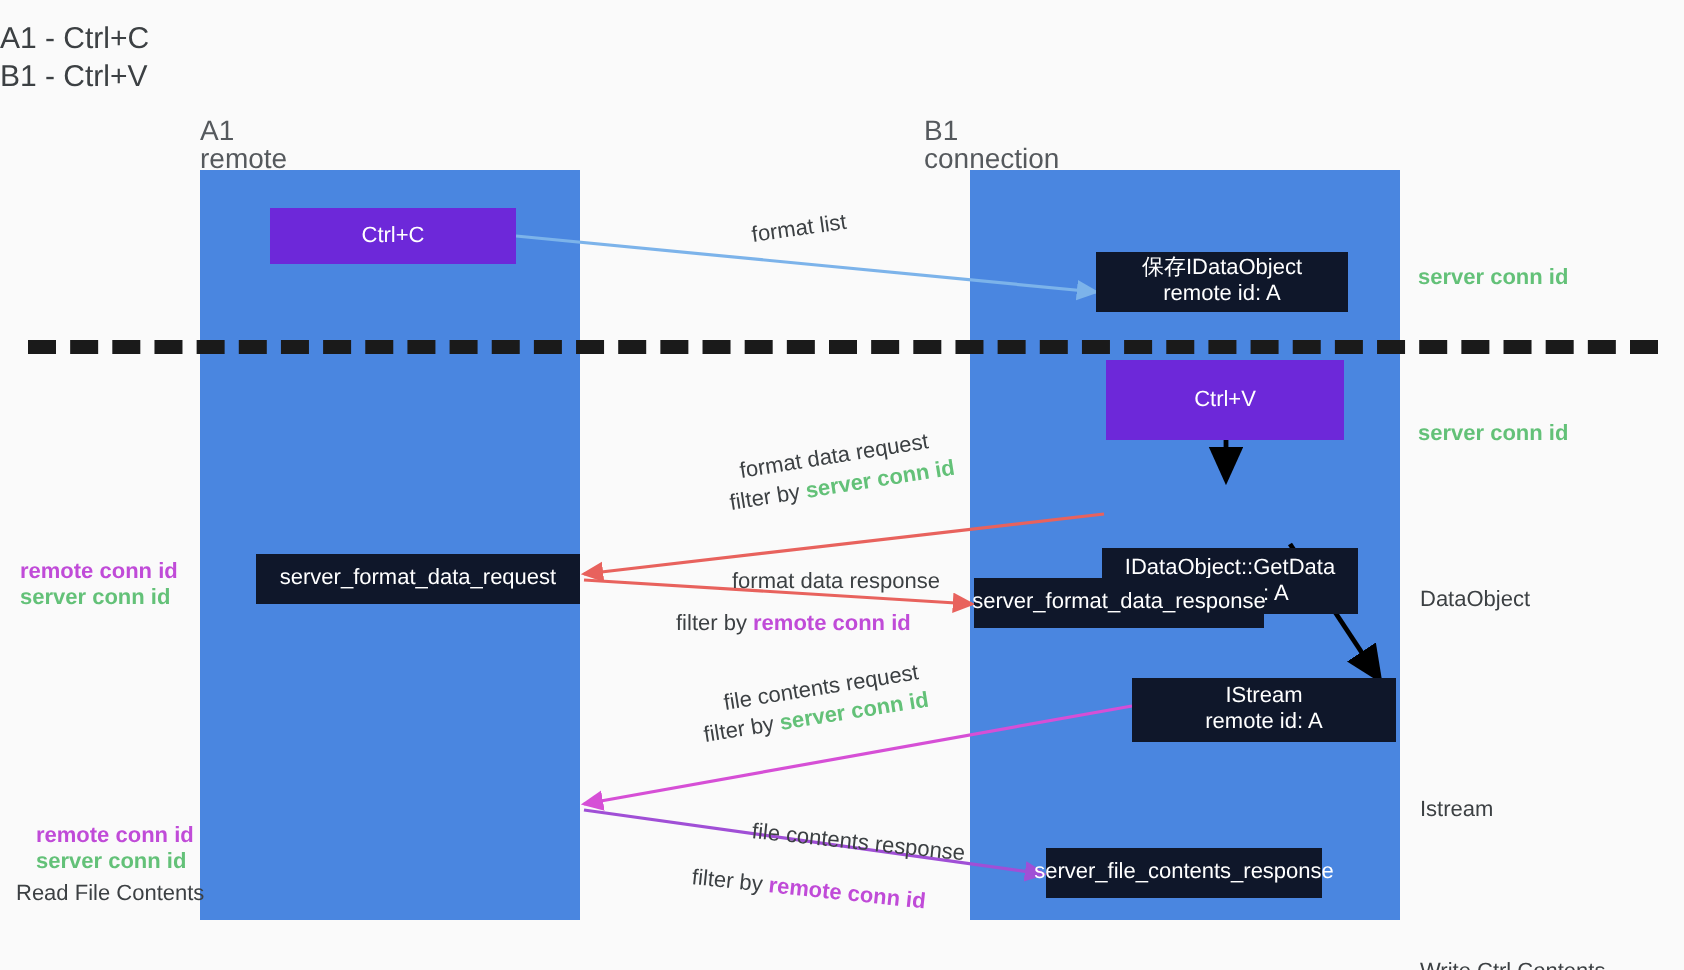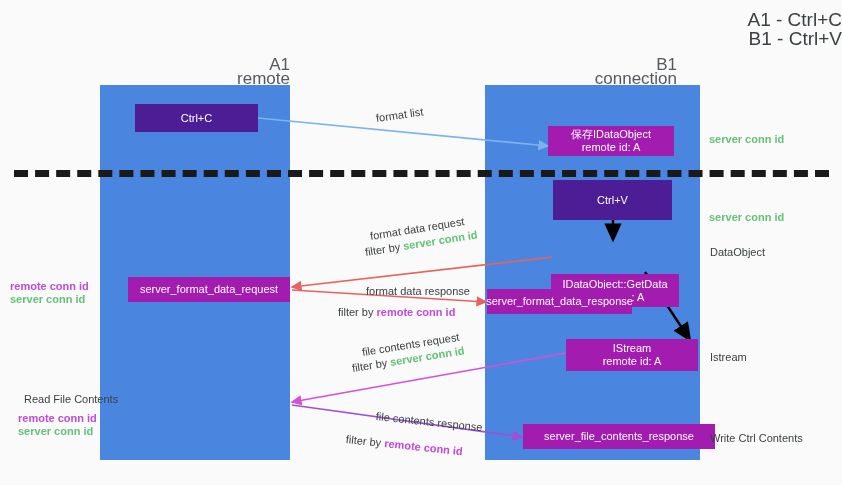--- a/index.html
+++ b/index.html
@@ -20,31 +20,31 @@
     inset: 0;
     width: 842px;
     height: 485px;
   }
   
   .title {
     position: absolute;
     left: 0;
     top: 10px;
     width: 842px;
-    text-align: right;
-    font-size: 19px;
+    text-align: left;
+    font-size: 15px;
     line-height: 19px;
     color: #3c4043;
     white-space: pre-line;
   }
   
   .col-head {
     position: absolute;
-    text-align: right;
-    font-size: 17px;
+    text-align: left;
+    font-size: 14px;
     line-height: 14px;
     color: #55595d;
     white-space: pre-line;
   }
   .col-head.a1 { left: 100px; top: 58px; width: 190px; }
   .col-head.b1 { left: 462px; top: 58px; width: 215px; }
 
   
   .lane {
     position: absolute;
@@ -73,31 +73,31 @@
     flex-direction: column;
     align-items: center;
     justify-content: center;
     text-align: center;
     color: #ffffff;
     font-size: 11px;
     line-height: 13px;
     white-space: pre-line;
     padding: 2px 4px;
   }
-  .node.green { background: #4c1d95; }
-  .node.orange { background: #a21caf; }
+  .node.green { background: #6d28d9; }
+  .node.orange { background: #0f172a; }
 
   
   .annot {
     position: absolute;
     font-size: 11px;
     line-height: 14px;
     white-space: pre-line;
   }
-  .annot.plain { color: #3c4043; }
+  .annot.plain { color: #3c4043; margin-top: 48px; }
   .annot.bold  { font-weight: bold; }
   .green-txt  { color: #63c178; }
   .purple-txt { color: #c04bd8; }
 
   
   .flow-label {
     position: absolute;
     font-size: 11px;
     line-height: 14px;
     color: #3c4043;
@@ -178,21 +178,21 @@
 remote id: A</div>
 
   <div class="node orange" style="left:566px; top:339px; width:132px; height:32px;">IStream
 remote id: A</div>
 
   <div class="node orange" style="left:128px; top:277px; width:162px; height:25px;">server_format_data_request</div>
 
   <div class="node orange" style="left:487px; top:289px; width:145px; height:25px;">server_format_data_response</div>
 
 
-  <div class="node orange" style="left:523px; top:424px; width:192px; height:25px;">server_file_contents_response</div>
+  <div class="node orange" style="left:523px; top:424px; width:138px; height:25px;">server_file_contents_response</div>
 
   <div class="flow-label rot-up" style="left:376px; top:111px;">format list</div>
 
   <div class="flow-label rot-up2" style="left:370px; top:229px;">format data request</div>
   <div class="flow-label rot-up2" style="left:365px; top:245px;">
     <span>filter by </span><b class="green-txt">server conn id</b>
   </div>
 
   <div class="flow-label" style="left:366px; top:284px;">format data response</div>
   <div class="flow-label" style="left:338px; top:305px;">
@@ -211,17 +211,17 @@
 
   <div class="annot bold green-txt" style="left:709px; top:132px;">server conn id</div>
   <div class="annot bold green-txt" style="left:709px; top:210px;">server conn id</div>
   <div class="annot plain" style="left:710px; top:245px;">DataObject</div>
   <div class="annot plain" style="left:710px; top:350px;">Istream</div>
   <div class="annot plain" style="left:710px; top:431px;">Write Ctrl Contents</div>
 
   <div class="annot bold purple-txt" style="left:10px; top:279px;">remote conn id</div>
   <div class="annot bold green-txt" style="left:10px; top:292px;">server conn id</div>
 
-  <div class="annot plain" style="left:24px; top:392px;">Read File Contents</div>
+  <div class="annot plain" style="left:8px; top:392px;">Read File Contents</div>
   <div class="annot bold purple-txt" style="left:18px; top:411px;">remote conn id</div>
   <div class="annot bold green-txt" style="left:18px; top:424px;">server conn id</div>
 
 </div>
 
 </body></html>

